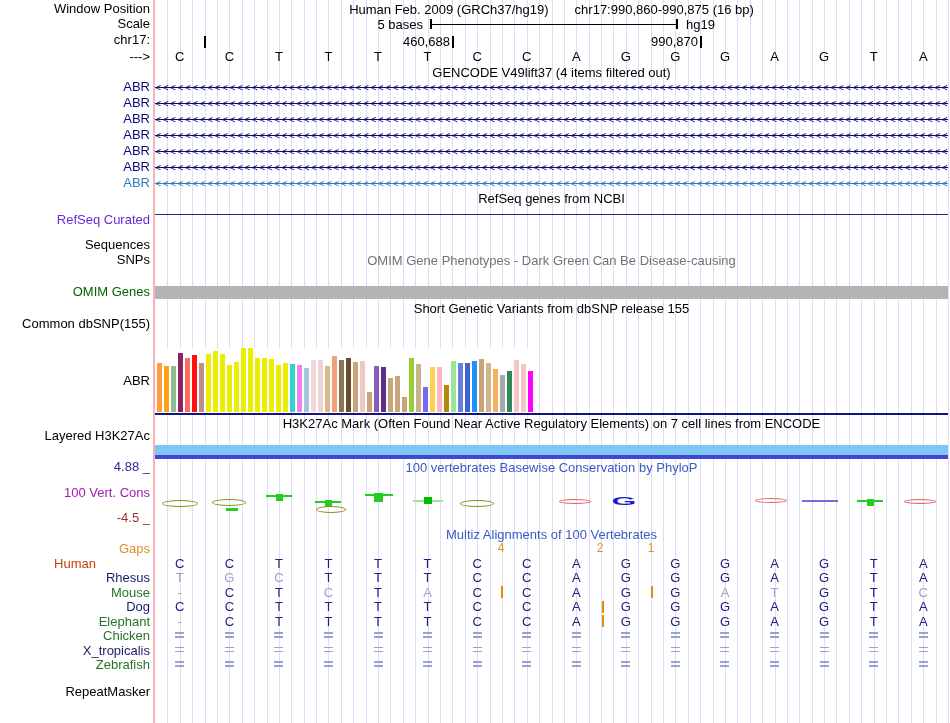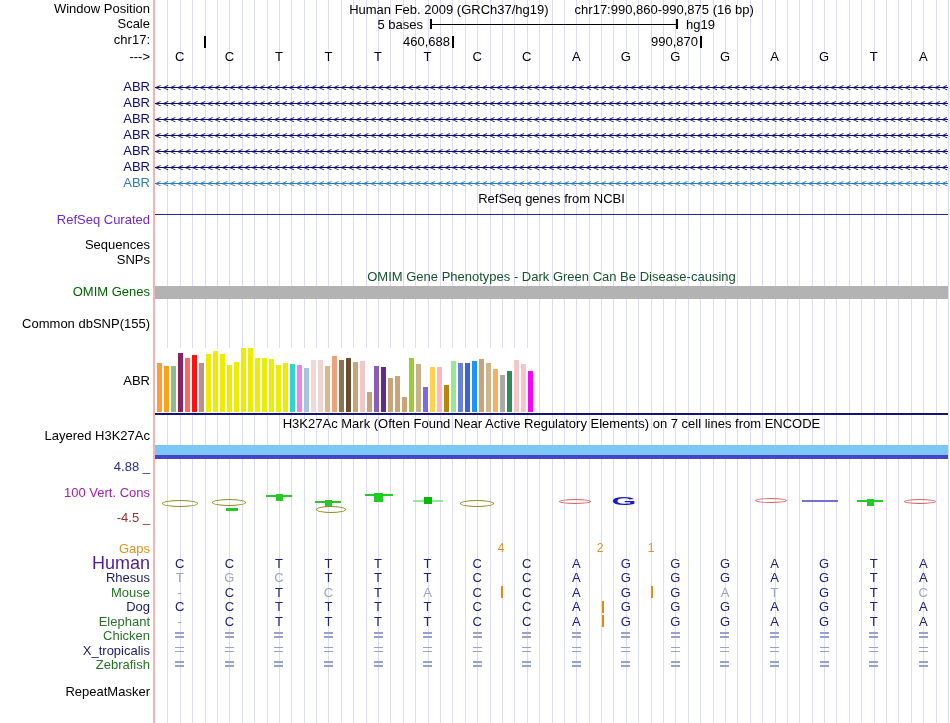--- a/index.html
+++ b/index.html
@@ -126,20 +126,21 @@
       <div class="baseletter" style="top: 50px; left: 564.281px; position: absolute;">A</div>
       <div class="baseletter" style="top: 50px; left: 613.844px; position: absolute;">G</div>
       <div class="baseletter" style="top: 50px; left: 663.406px; position: absolute;">G</div>
       <div class="baseletter" style="top: 50px; left: 712.969px; position: absolute;">G</div>
       <div class="baseletter" style="top: 50px; left: 762.531px; position: absolute;">A</div>
       <div class="baseletter" style="top: 50px; left: 812.094px; position: absolute;">G</div>
       <div class="baseletter" style="top: 50px; left: 861.656px; position: absolute;">T</div>
       <div class="baseletter" style="top: 50px; left: 911.219px; position: absolute;">A</div>
     </div>
 
+  <div class="ctitle" style="top:66px">GENCODE V49lift37 (4 items filtered out)</div>
   <div id="gencode-rows">
       <div class="abs" style="top: 80px; left: 0px; width: 150px; text-align: right; color: rgb(12, 12, 120); font-size: 13px; line-height: 13px;">ABR</div>
       <div class="abs" style="top: 87px; left: 155px; width: 793px; height: 1px; background: rgb(12, 12, 120);"></div>
       <div class="chevrons" style="top: 82px; left: 155px; width: 793px; height: 11px; color: rgb(12, 12, 120); position: absolute;">&lt;&lt;&lt;&lt;&lt;&lt;&lt;&lt;&lt;&lt;&lt;&lt;&lt;&lt;&lt;&lt;&lt;&lt;&lt;&lt;&lt;&lt;&lt;&lt;&lt;&lt;&lt;&lt;&lt;&lt;&lt;&lt;&lt;&lt;&lt;&lt;&lt;&lt;&lt;&lt;&lt;&lt;&lt;&lt;&lt;&lt;&lt;&lt;&lt;&lt;&lt;&lt;&lt;&lt;&lt;&lt;&lt;&lt;&lt;&lt;&lt;&lt;&lt;&lt;&lt;&lt;&lt;&lt;&lt;&lt;&lt;&lt;&lt;&lt;&lt;&lt;&lt;&lt;&lt;&lt;&lt;&lt;&lt;&lt;&lt;&lt;&lt;&lt;&lt;&lt;&lt;&lt;&lt;&lt;&lt;&lt;&lt;&lt;&lt;&lt;&lt;&lt;&lt;&lt;&lt;&lt;&lt;&lt;&lt;&lt;&lt;&lt;&lt;&lt;&lt;</div>
       <div class="abs" style="top: 96px; left: 0px; width: 150px; text-align: right; color: rgb(12, 12, 120); font-size: 13px; line-height: 13px;">ABR</div>
       <div class="abs" style="top: 103px; left: 155px; width: 793px; height: 1px; background: rgb(12, 12, 120);"></div>
       <div class="chevrons" style="top: 98px; left: 155px; width: 793px; height: 11px; color: rgb(12, 12, 120); position: absolute;">&lt;&lt;&lt;&lt;&lt;&lt;&lt;&lt;&lt;&lt;&lt;&lt;&lt;&lt;&lt;&lt;&lt;&lt;&lt;&lt;&lt;&lt;&lt;&lt;&lt;&lt;&lt;&lt;&lt;&lt;&lt;&lt;&lt;&lt;&lt;&lt;&lt;&lt;&lt;&lt;&lt;&lt;&lt;&lt;&lt;&lt;&lt;&lt;&lt;&lt;&lt;&lt;&lt;&lt;&lt;&lt;&lt;&lt;&lt;&lt;&lt;&lt;&lt;&lt;&lt;&lt;&lt;&lt;&lt;&lt;&lt;&lt;&lt;&lt;&lt;&lt;&lt;&lt;&lt;&lt;&lt;&lt;&lt;&lt;&lt;&lt;&lt;&lt;&lt;&lt;&lt;&lt;&lt;&lt;&lt;&lt;&lt;&lt;&lt;&lt;&lt;&lt;&lt;&lt;&lt;&lt;&lt;&lt;&lt;&lt;&lt;&lt;&lt;&lt;&lt;</div>
       <div class="abs" style="top: 112px; left: 0px; width: 150px; text-align: right; color: rgb(12, 12, 120); font-size: 13px; line-height: 13px;">ABR</div>
       <div class="abs" style="top: 119px; left: 155px; width: 793px; height: 1px; background: rgb(12, 12, 120);"></div>
       <div class="chevrons" style="top: 114px; left: 155px; width: 793px; height: 11px; color: rgb(12, 12, 120); position: absolute;">&lt;&lt;&lt;&lt;&lt;&lt;&lt;&lt;&lt;&lt;&lt;&lt;&lt;&lt;&lt;&lt;&lt;&lt;&lt;&lt;&lt;&lt;&lt;&lt;&lt;&lt;&lt;&lt;&lt;&lt;&lt;&lt;&lt;&lt;&lt;&lt;&lt;&lt;&lt;&lt;&lt;&lt;&lt;&lt;&lt;&lt;&lt;&lt;&lt;&lt;&lt;&lt;&lt;&lt;&lt;&lt;&lt;&lt;&lt;&lt;&lt;&lt;&lt;&lt;&lt;&lt;&lt;&lt;&lt;&lt;&lt;&lt;&lt;&lt;&lt;&lt;&lt;&lt;&lt;&lt;&lt;&lt;&lt;&lt;&lt;&lt;&lt;&lt;&lt;&lt;&lt;&lt;&lt;&lt;&lt;&lt;&lt;&lt;&lt;&lt;&lt;&lt;&lt;&lt;&lt;&lt;&lt;&lt;&lt;&lt;&lt;&lt;&lt;&lt;&lt;</div>
@@ -157,24 +158,25 @@
       <div class="chevrons" style="top: 178px; left: 155px; width: 793px; height: 11px; color: rgb(46, 123, 191); position: absolute;">&lt;&lt;&lt;&lt;&lt;&lt;&lt;&lt;&lt;&lt;&lt;&lt;&lt;&lt;&lt;&lt;&lt;&lt;&lt;&lt;&lt;&lt;&lt;&lt;&lt;&lt;&lt;&lt;&lt;&lt;&lt;&lt;&lt;&lt;&lt;&lt;&lt;&lt;&lt;&lt;&lt;&lt;&lt;&lt;&lt;&lt;&lt;&lt;&lt;&lt;&lt;&lt;&lt;&lt;&lt;&lt;&lt;&lt;&lt;&lt;&lt;&lt;&lt;&lt;&lt;&lt;&lt;&lt;&lt;&lt;&lt;&lt;&lt;&lt;&lt;&lt;&lt;&lt;&lt;&lt;&lt;&lt;&lt;&lt;&lt;&lt;&lt;&lt;&lt;&lt;&lt;&lt;&lt;&lt;&lt;&lt;&lt;&lt;&lt;&lt;&lt;&lt;&lt;&lt;&lt;&lt;&lt;&lt;&lt;&lt;&lt;&lt;&lt;&lt;&lt;</div>
     </div>
 
   <div class="ctitle" style="top:192px">RefSeq genes from NCBI</div>
   <div class="llabel" style="top:213px;color:#6d28d9">RefSeq Curated</div>
   <div class="hline" style="top:214px;height:1.2px;background:#26269C"></div>
 
   <div class="llabel" style="top:238px">Sequences</div>
   <div class="llabel" style="top:253px">SNPs</div>
 
-  <div class="ctitle" style="top:270px;color:#14532d">OMIM Gene Phenotypes - Dark Green Can Be Disease-causing</div>
+  <div class="ctitle" style="top:254px;color:#737373">OMIM Gene Phenotypes - Dark Green Can Be Disease-causing</div>
   <div class="llabel" style="top:285px;color:#006400">OMIM Genes</div>
   <div class="hline" style="top:286px;height:13px;background:#B3B3B3"></div>
 
+  <div class="ctitle" style="top:302px">Short Genetic Variants from dbSNP release 155</div>
   <div class="llabel" style="top:317px">Common dbSNP(155)</div>
 
   <div class="abs" style="top:348px;left:155px;width:383px;height:64px;background:#fff"></div>
   <div class="llabel" style="top:374px">ABR</div>
   <div id="gtex-bars">
       <div class="abs" style="left: 156.5px; top: 363px; width: 5px; height: 49px; background: rgb(255, 155, 61);"></div>
       <div class="abs" style="left: 163.5px; top: 366px; width: 5px; height: 46px; background: rgb(255, 163, 18);"></div>
       <div class="abs" style="left: 170.5px; top: 366px; width: 5px; height: 46px; background: rgb(143, 188, 143);"></div>
       <div class="abs" style="left: 177.5px; top: 353px; width: 5px; height: 59px; background: rgb(139, 35, 96);"></div>
       <div class="abs" style="left: 184.5px; top: 358px; width: 5px; height: 54px; background: rgb(255, 106, 90);"></div>
@@ -228,20 +230,21 @@
       <div class="abs" style="left: 520.5px; top: 364px; width: 5px; height: 48px; background: rgb(240, 198, 198);"></div>
       <div class="abs" style="left: 527.5px; top: 371px; width: 5px; height: 41px; background: rgb(255, 0, 255);"></div>
     </div>
   <div class="hline" style="top:412.5px;height:2.5px;background:#14147E"></div>
 
   <div class="ctitle" style="top:417px">H3K27Ac Mark (Often Found Near Active Regulatory Elements) on 7 cell lines from ENCODE</div>
   <div class="llabel" style="top:429px">Layered H3K27Ac</div>
   <div class="hline" style="top:445px;height:10px;background:#7CC7F7"></div>
   <div class="hline" style="top:455px;height:3.5px;background:#4545D3"></div>
 
+  <div class="ctitle" style="top:461px;color:#3B5BC4">100 vertebrates Basewise Conservation by PhyloP</div>
   <div class="llabel" style="top:460px;color:#2B2B9B">4.88 _</div>
   <div class="llabel" style="top:486px;color:#a21caf">100 Vert. Cons</div>
   <div class="llabel" style="top:511px;color:#A03030">-4.5 _</div>
   <div id="cons-glyphs">
       <div class="abs" style="left: 162px; top: 500px; width: 36px; height: 7px; border: 1.5px solid rgb(144, 142, 30); border-radius: 50%; box-sizing: border-box;"></div>
       <div class="abs" style="left: 212px; top: 499px; width: 34px; height: 7px; border: 1.5px solid rgb(144, 142, 30); border-radius: 50%; box-sizing: border-box;"></div>
       <div class="abs" style="left: 226px; top: 508px; width: 12px; height: 2.5px; background: rgb(34, 204, 34);"></div>
       <div class="abs" style="left: 266px; top: 495px; width: 26px; height: 2px; background: rgb(34, 204, 34);"></div>
       <div class="abs" style="left: 275.5px; top: 494px; width: 7px; height: 7px; background: rgb(34, 204, 34);"></div>
       <div class="abs" style="left: 315px; top: 501px; width: 26px; height: 2px; background: rgb(34, 204, 34);"></div>
@@ -254,26 +257,27 @@
       <div class="abs" style="left: 460px; top: 500px; width: 34px; height: 7px; border: 1.5px solid rgb(144, 142, 30); border-radius: 50%; box-sizing: border-box;"></div>
       <div class="abs" style="left: 559px; top: 499px; width: 32px; height: 5px; border: 1.2px solid rgb(224, 96, 96); border-radius: 50%; box-sizing: border-box;"></div>
       <div class="abs" style="left: 606px; top: 491px; width: 36px; height: 20px; color: rgb(26, 26, 204); font-weight: bold; font-size: 20px; line-height: 20px; text-align: center; transform: scale(1.6, 0.5);">G</div>
       <div class="abs" style="left: 755px; top: 498px; width: 32px; height: 5px; border: 1.2px solid rgb(224, 96, 96); border-radius: 50%; box-sizing: border-box;"></div>
       <div class="abs" style="left: 802px; top: 500px; width: 36px; height: 2px; background: rgb(112, 112, 216);"></div>
       <div class="abs" style="left: 857px; top: 500px; width: 26px; height: 2px; background: rgb(34, 204, 34);"></div>
       <div class="abs" style="left: 866.5px; top: 499px; width: 7px; height: 7px; background: rgb(34, 204, 34);"></div>
       <div class="abs" style="left: 904px; top: 499px; width: 32px; height: 5px; border: 1.2px solid rgb(224, 96, 96); border-radius: 50%; box-sizing: border-box;"></div>
     </div>
 
+  <div class="ctitle" style="top:528px;color:#3B5BC4">Multiz Alignments of 100 Vertebrates</div>
   <div class="llabel" style="top:542px;color:#DE9022">Gaps</div>
   <div id="multiz-rows">
       <div class="gapnum" style="left: 491px; top: 542px; position: absolute;">4</div>
       <div class="gapnum" style="left: 590px; top: 542px; position: absolute;">2</div>
       <div class="gapnum" style="left: 641px; top: 542px; position: absolute;">1</div>
-      <div class="abs" style="top: 556.5px; left: 0px; width: 150px; text-align: right; color: #4c1d95; font-size: 18px; line-height: 13px;">Human</div>
+      <div class="abs" style="top: 556.5px; left: 0px; width: 150px; text-align: center; color: #c2410c; font-size: 13px; line-height: 13px;">Human</div>
       <div class="mletter" style="left: 168.781px; top: 556.5px; color: rgb(32, 32, 128); position: absolute;">C</div>
       <div class="mletter" style="left: 218.344px; top: 556.5px; color: rgb(32, 32, 128); position: absolute;">C</div>
       <div class="mletter" style="left: 267.906px; top: 556.5px; color: rgb(32, 32, 128); position: absolute;">T</div>
       <div class="mletter" style="left: 317.469px; top: 556.5px; color: rgb(32, 32, 128); position: absolute;">T</div>
       <div class="mletter" style="left: 367.031px; top: 556.5px; color: rgb(32, 32, 128); position: absolute;">T</div>
       <div class="mletter" style="left: 416.594px; top: 556.5px; color: rgb(32, 32, 128); position: absolute;">T</div>
       <div class="mletter" style="left: 466.156px; top: 556.5px; color: rgb(32, 32, 128); position: absolute;">C</div>
       <div class="mletter" style="left: 515.719px; top: 556.5px; color: rgb(32, 32, 128); position: absolute;">C</div>
       <div class="mletter" style="left: 565.281px; top: 556.5px; color: rgb(32, 32, 128); position: absolute;">A</div>
       <div class="mletter" style="left: 614.844px; top: 556.5px; color: rgb(32, 32, 128); position: absolute;">G</div>

